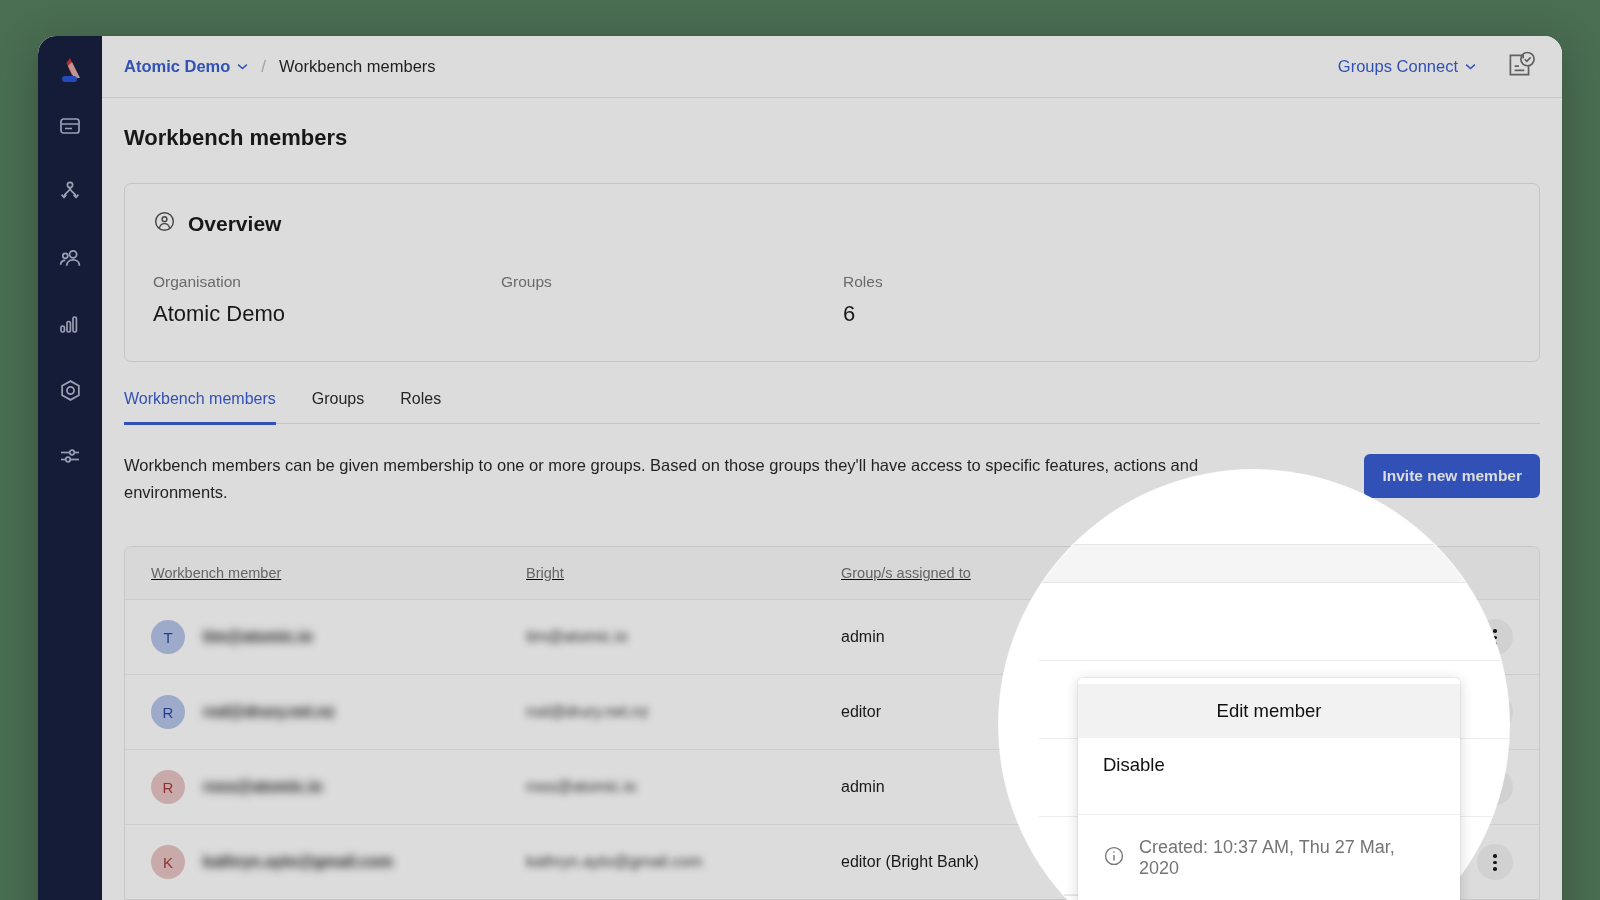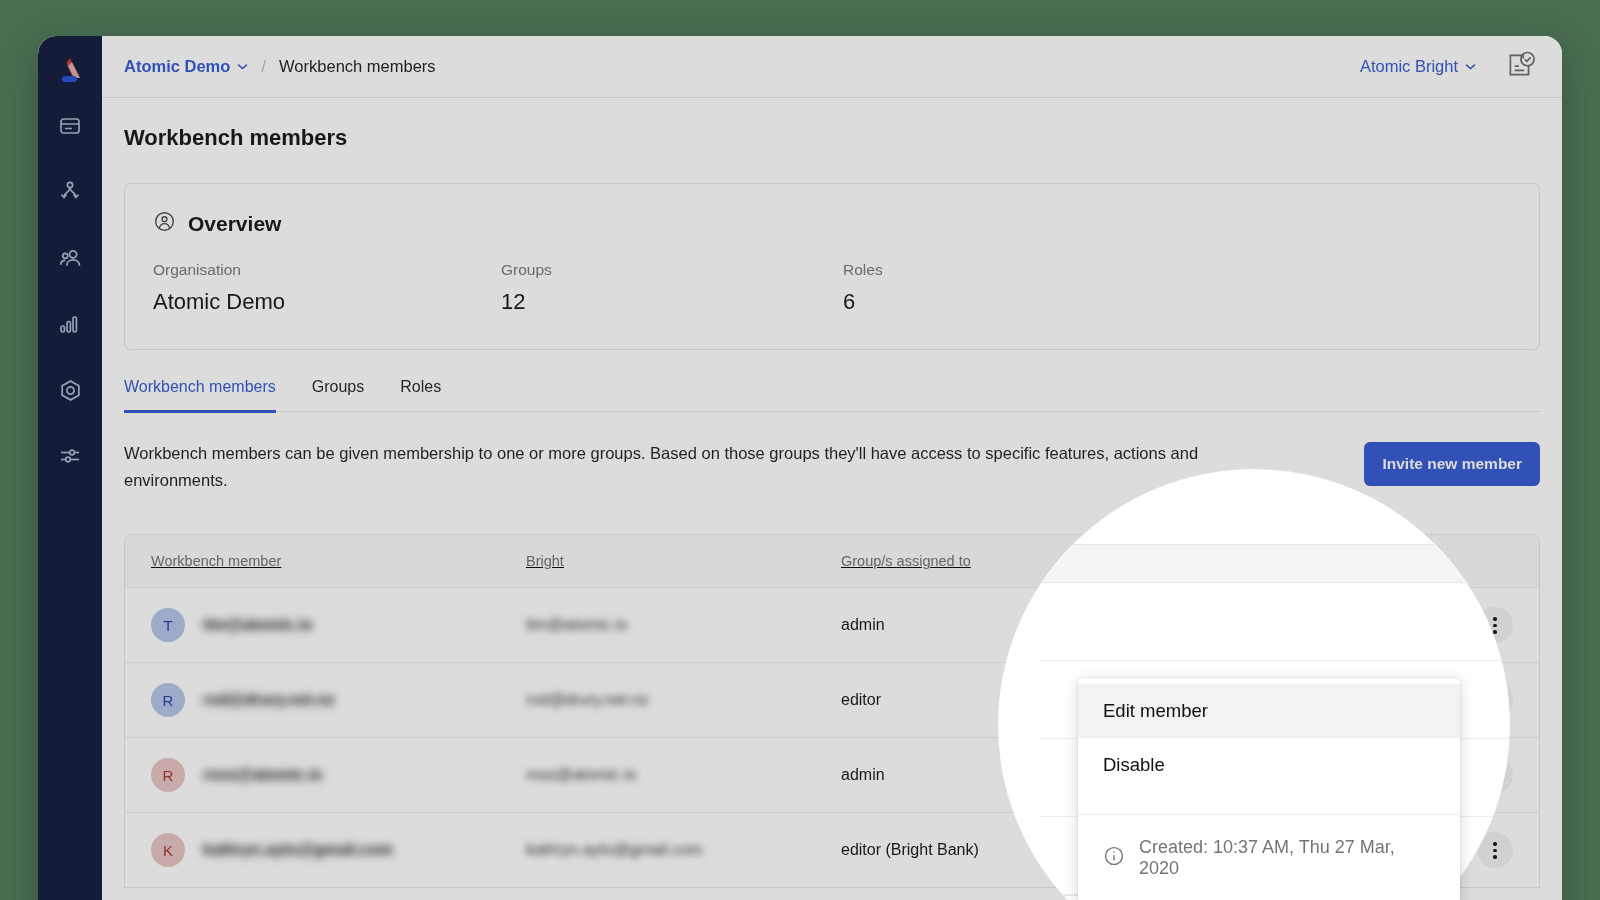--- a/index.html
+++ b/index.html
@@ -82,21 +82,21 @@
     border: 1px solid #e3e3e3;
     border-radius: 7px;
     padding: 26px 28px 34px 28px;
   }
   .ov-head { display: flex; align-items: center; gap: 12px; }
   .ov-head svg { stroke: #4a4a4a; fill: none; stroke-width: 1.5; }
   .ov-title { font-size: 21px; font-weight: bold; color: #111; text-align: right; }
   .ov-grid {
     display: grid;
     grid-template-columns: 348px 342px 358px 1fr;
-    margin-top: 24px;
+    margin-top: 36px;
   }
   .ov-label { font-size: 15.5px; color: #757575; }
   .ov-value { font-size: 22px; color: #111; margin-top: 10px; }
 
   
   #tabs {
     margin: 28px 22px 0 22px;
     border-bottom: 1px solid #e3e3e3;
     display: flex; gap: 0;
   }
@@ -234,21 +234,21 @@
     border-radius: 5px;
     box-shadow: 0 2px 14px rgba(0,0,0,.16), 0 0 0 1px rgba(0,0,0,.04);
     overflow: hidden;
     padding-top: 6px;
   }
   .menu-item {
     font-size: 18.5px; color: #111;
     padding: 16px 25px;
     cursor: pointer;
   }
-  .menu-item.hovered { background: #f2f2f2; }
+  .menu-item.hovered { background: #f2f2f2; text-align: center; }
   .menu-sep { height: 1px; background: #ededed; margin-top: 22px; }
   .menu-meta {
     display: flex; align-items: center; gap: 14px;
     padding: 22px 25px 26px 25px;
     font-size: 18px; color: #757575;
   }
   .menu-meta svg { stroke: #757575; fill: none; stroke-width: 1.5; flex: none; }
 </style>
 </head>
 <body>
@@ -338,21 +338,21 @@
         <svg class="chev" viewBox="0 0 12 8">
           <path d="M1 1.8 L6 6.3 L11 1.8" fill="none" stroke="#2f56d1" stroke-width="1.7"></path>
         </svg>
       </span>
       <span class="crumb-sep">/</span>
       <span class="crumb-cur">Workbench members</span>
 
       <span class="spacer"></span>
 
       <span class="connect-link">
-        <span>Atomic Bright</span>
+        <span>Groups Connect</span>
         <svg class="chev" viewBox="0 0 12 8">
           <path d="M1 1.8 L6 6.3 L11 1.8" fill="none" stroke="#2f56d1" stroke-width="1.7"></path>
         </svg>
       </span>
 
       <span id="doc-check-icon">
         <svg viewBox="0 0 30 30" width="32" height="32">
           <path d="M6 9 L6 6 L18 6 L18 9"></path>
           <path d="M6 9 L6 24 L23 24 L23 15"></path>
           <line x1="10" y1="16" x2="14" y2="16"></line>
@@ -377,21 +377,20 @@
         <span class="ov-title">Overview</span>
       </div>
 
       <div class="ov-grid">
         <div>
           <div class="ov-label">Organisation</div>
           <div class="ov-value">Atomic Demo</div>
         </div>
         <div>
           <div class="ov-label">Groups</div>
-          <div class="ov-value">12</div>
         </div>
         <div>
           <div class="ov-label">Roles</div>
           <div class="ov-value">6</div>
         </div>
       </div>
     </section>
 
     <nav id="tabs">
       <div class="tab active">Workbench members</div>

